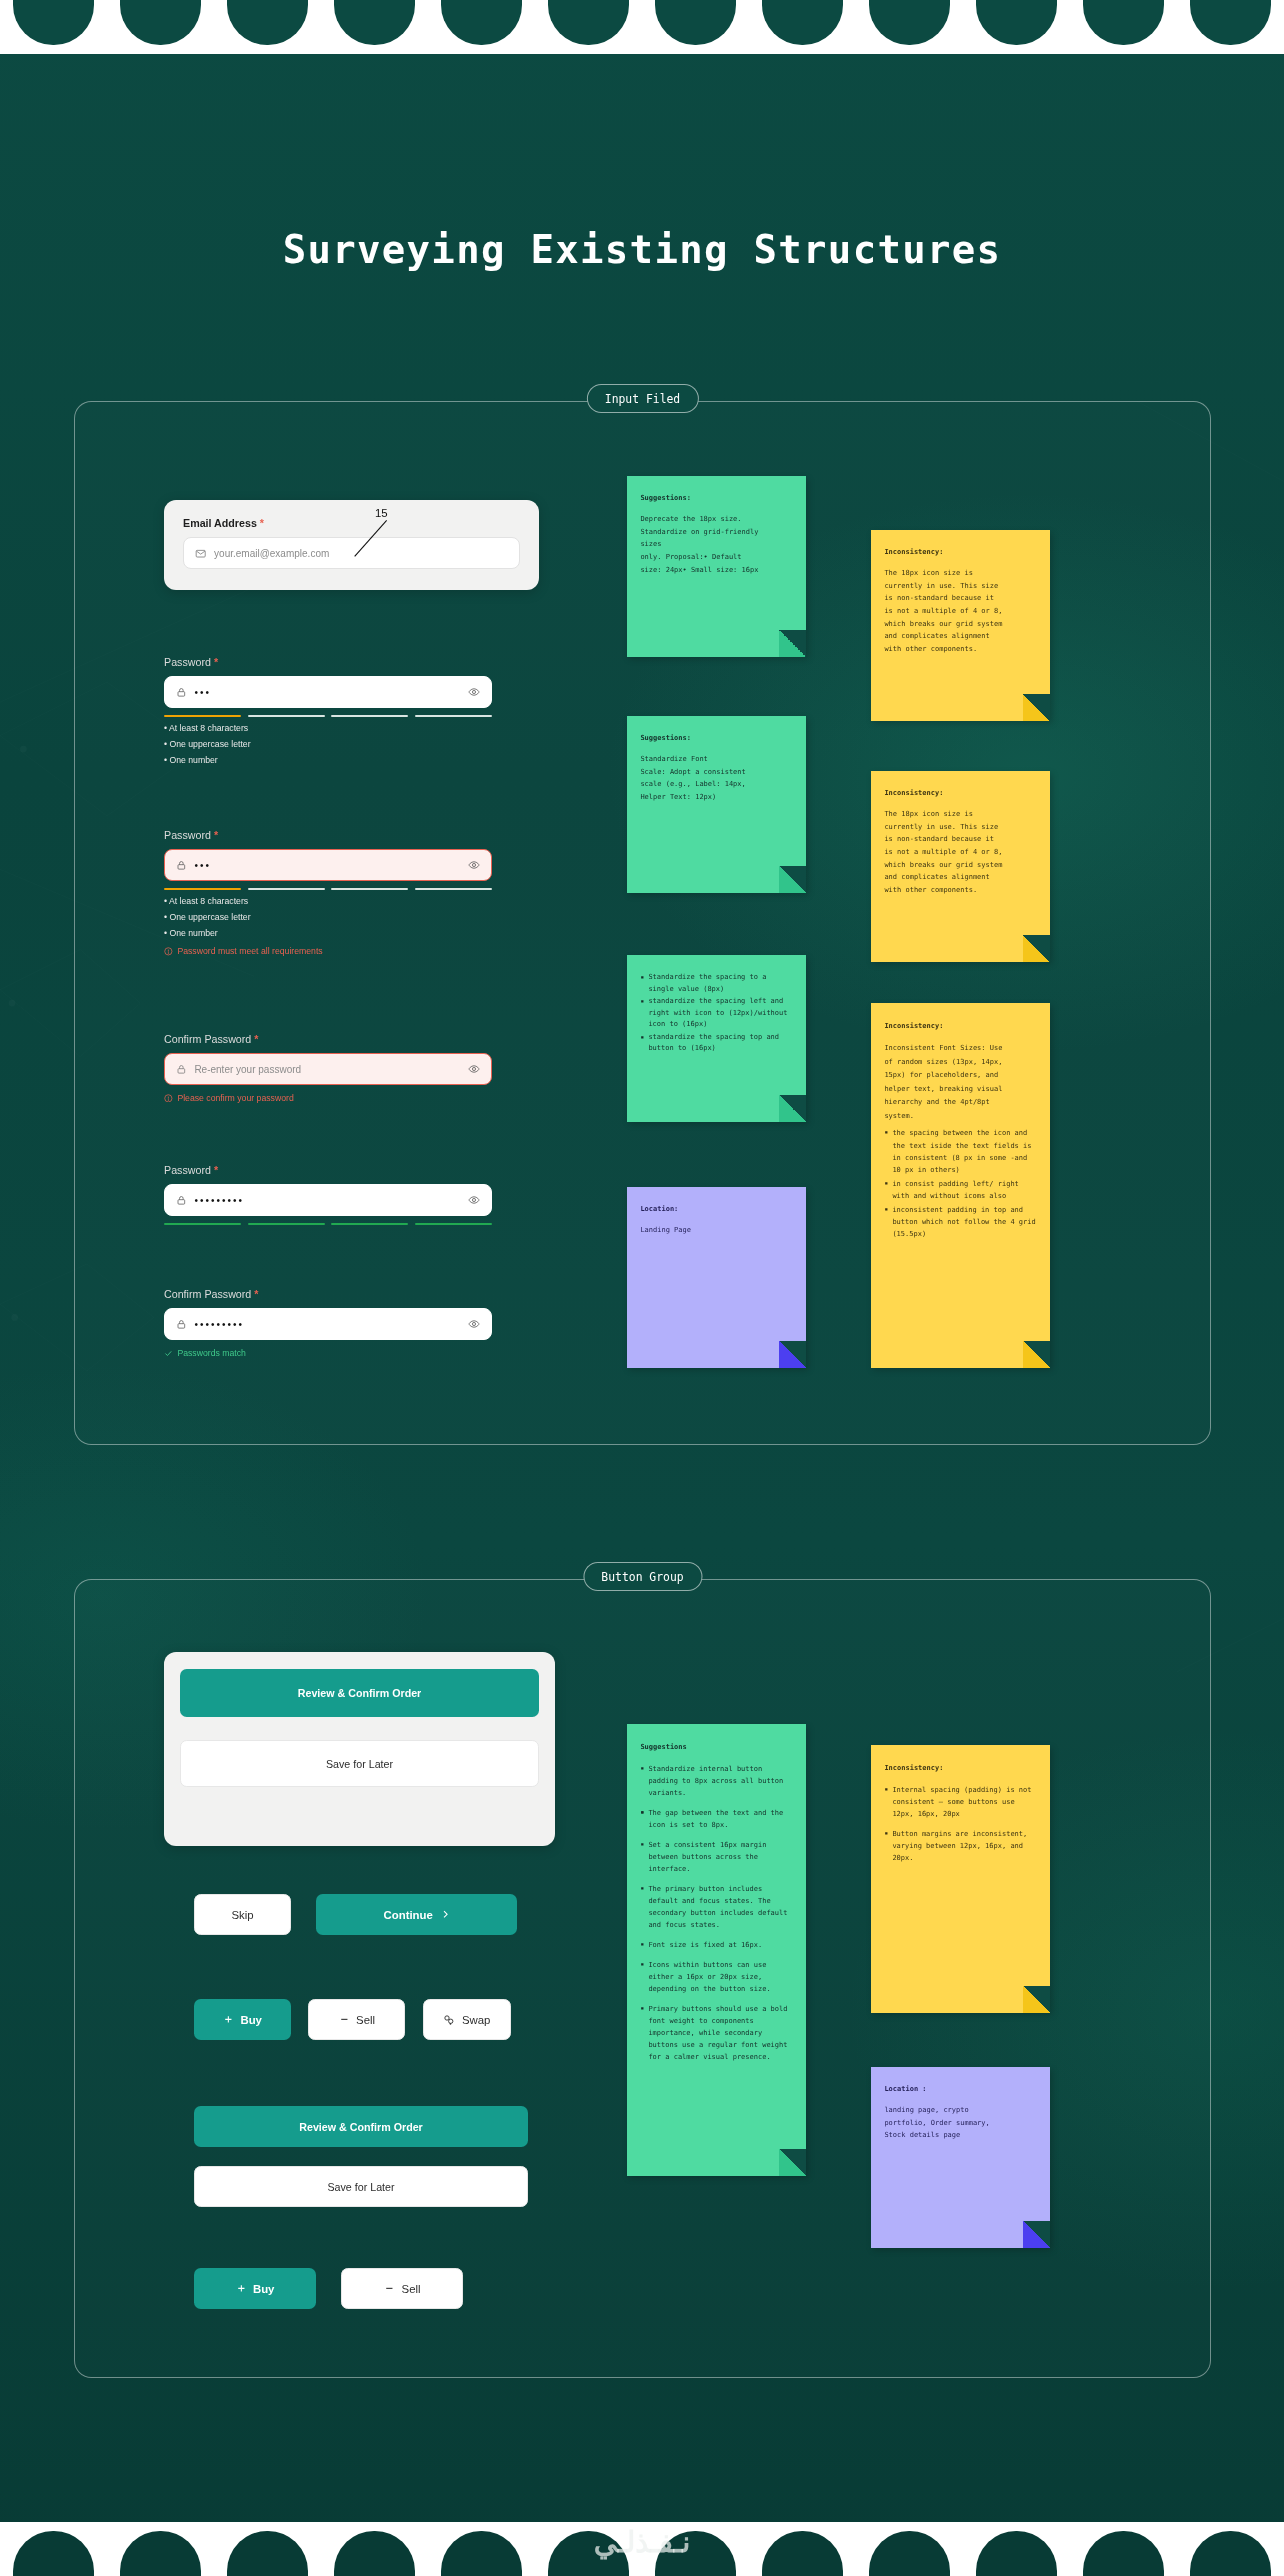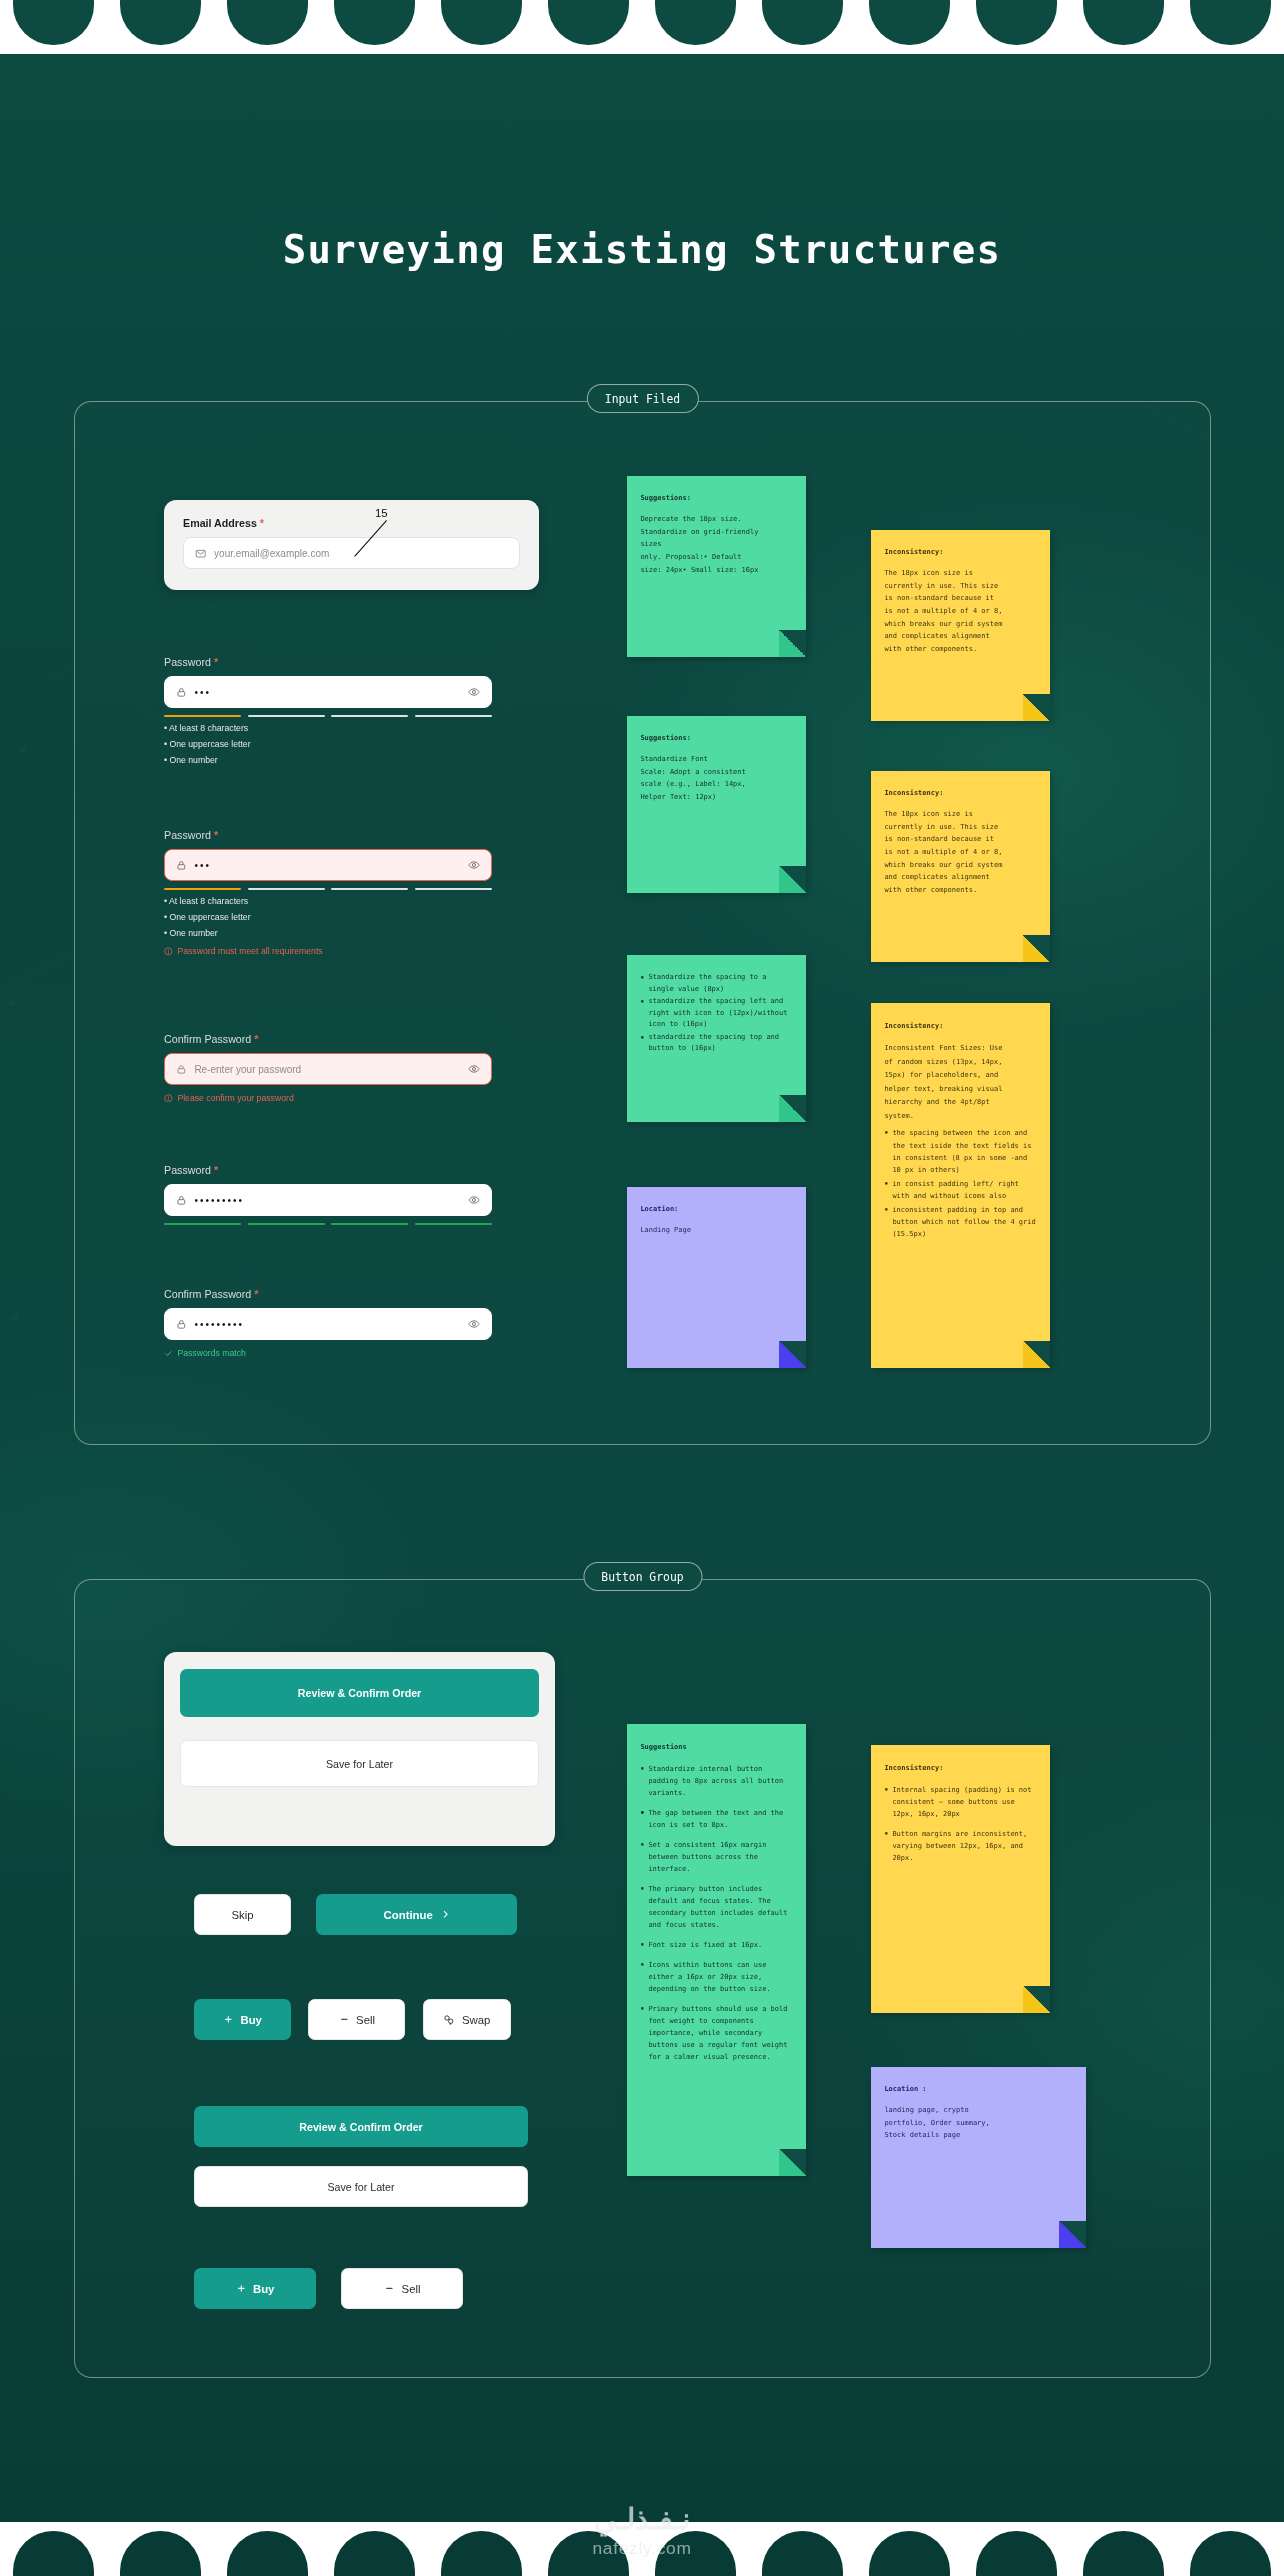--- a/index.html
+++ b/index.html
@@ -555,25 +555,24 @@
 
 <div class="note yellow" style="left:871px; top:1745px; width:179px; height:268px; line-height:1.72;">
   <span class="note-h">Inconsistency:</span>
   <ul>
     <li class="spaced">Internal spacing (padding) is not consistent — some buttons use 12px, 16px, 20px</li>
     <li>Button margins are inconsistent, varying between 12px, 16px, and 20px.</li>
   </ul>
   <div class="fold"></div>
 </div>
 
-<div class="note purple" style="left:871px; top:2067px; width:215px; height:181px;">
+<div class="note purple" style="left:871px; top:2067px; width:179px; height:181px;">
   <span class="note-h">Location :</span>
   <p>landing page, crypto</p>
   <p>portfolio, Order summary,</p>
   <p>Stock details page</p>
   <div class="fold"></div>
 </div>
 
 <div class="wm">
   <div class="ar">نـفـذلـي</div>
-  <div class="en">nafezly.com</div>
 </div>
 
 
 </body></html>

